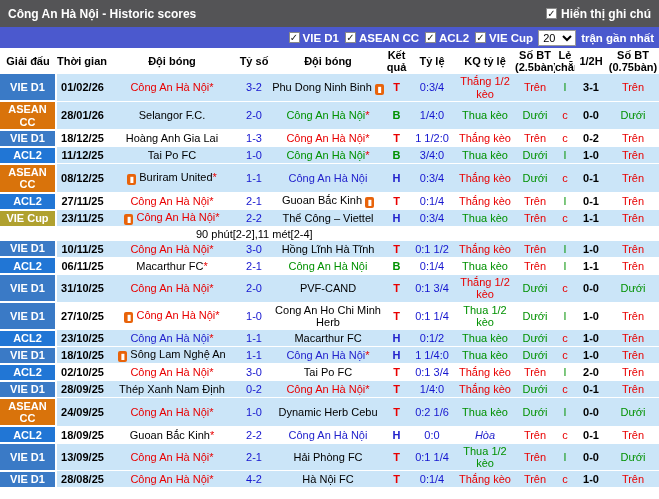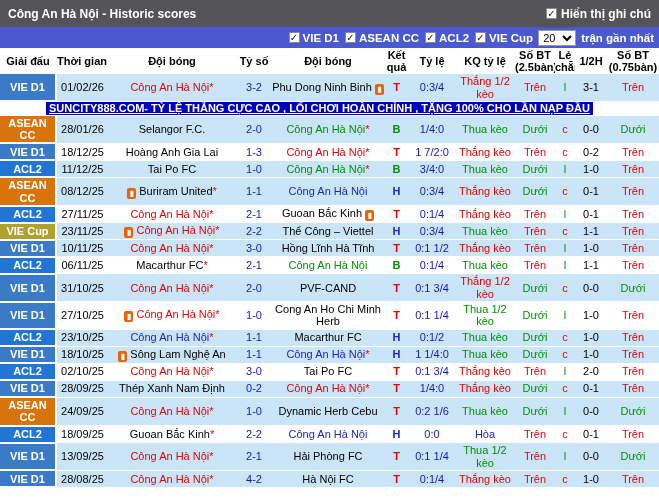--- a/index.html
+++ b/index.html
@@ -26,23 +26,23 @@
 
   
   table { width:659px; border-collapse:collapse; table-layout:fixed; }
   thead th { font-size:11px; font-weight:bold; color:#000; background:#fff; text-align:center;
              vertical-align:middle; height:26px; line-height:1.1; padding:1px 0; overflow:hidden; }
   tbody td { font-size:11px; text-align:center; vertical-align:middle; height:17px; line-height:1.12;
              padding:1px 0; border-bottom:1px solid #fff; overflow:hidden; }
   tr.bg-blue td { background:#cbe5f8; }
   tr.bg-white td { background:#ffffff; }
   td.league { color:#fff; font-weight:bold; font-size:11px; border-bottom:2px solid #fff; border-right:2px solid #fff; }
-  td.date { color:#000; }
+  td.date { color:#000;font-weight:bold; }
   td.score, td.odds { color:#1515cf; }
-  td.half { color:#000; }
+  td.half { color:#000;font-weight:bold; }
   .result { font-weight:bold; }
   .star { color:#e80000; }
   .mini-icon { display:inline-block; width:9px; height:11px; background:#e8630a; border-radius:2px;
                color:#fff; font-size:8px; line-height:11px; font-weight:bold; vertical-align:-1px; }
   .ad-strip { display:inline-block; margin-left:46px; background:#0000be; color:#fff; font-weight:bold;
               font-size:11px; padding:0 3px; text-decoration:underline; white-space:nowrap; cursor:pointer; }
   td.note-cell { text-align:left; padding-left:196px; color:#000; background:#fff; }
 </style>
 </head>
 <body>
@@ -117,23 +117,20 @@
         <td class="score">3-2</td>
         <td><span><span style="color: rgb(0, 0, 0);">Phu Dong Ninh Binh</span> <span class="mini-icon">▮</span></span></td>
         <td class="result" style="color: rgb(232, 0, 0);">T</td>
         <td class="odds">0:3/4</td>
         <td style="color: rgb(232, 0, 0);">Thắng 1/2 kèo</td>
         <td style="color: rgb(232, 0, 0);">Trên</td>
         <td style="color: rgb(0, 145, 0);">l</td>
         <td class="half">3-1</td>
         <td style="color: rgb(232, 0, 0);">Trên</td>
       </tr>
-      <tr class="bg-white">
-        <td colspan="12" style="text-align: left; height: 13px; padding: 0px;"><span class="ad-strip">SUNCITY888.COM- TỶ LỆ THẮNG CỰC CAO , LỐI CHƠI HOÀN CHỈNH , TẶNG 100% CHO LẦN NẠP ĐẦU</span></td>
-      </tr>
       <tr class="bg-blue">
         <td class="league" style="background: rgb(217, 115, 11);">ASEAN CC</td>
         <td class="date">28/01/26</td>
         <td><span><span style="color: rgb(0, 0, 0);">Selangor F.C.</span></span></td>
         <td class="score">2-0</td>
         <td><span><span style="color: rgb(0, 145, 0);">Công An Hà Nội</span><span class="star">*</span></span></td>
         <td class="result" style="color: rgb(0, 145, 0);">B</td>
         <td class="odds">1/4:0</td>
         <td style="color: rgb(0, 145, 0);">Thua kèo</td>
         <td style="color: rgb(0, 145, 0);">Dưới</td>
@@ -141,21 +138,21 @@
         <td class="half">0-0</td>
         <td style="color: rgb(0, 145, 0);">Dưới</td>
       </tr>
       <tr class="bg-white">
         <td class="league" style="background: rgb(58, 122, 198);">VIE D1</td>
         <td class="date">18/12/25</td>
         <td><span><span style="color: rgb(0, 0, 0);">Hoàng Anh Gia Lai</span></span></td>
         <td class="score">1-3</td>
         <td><span><span style="color: rgb(232, 0, 0);">Công An Hà Nội</span><span class="star">*</span></span></td>
         <td class="result" style="color: rgb(232, 0, 0);">T</td>
-        <td class="odds">1 7/2:0</td>
+        <td class="odds">1 1/2:0</td>
         <td style="color: rgb(232, 0, 0);">Thắng kèo</td>
         <td style="color: rgb(232, 0, 0);">Trên</td>
         <td style="color: rgb(232, 0, 0);">c</td>
         <td class="half">0-2</td>
         <td style="color: rgb(232, 0, 0);">Trên</td>
       </tr>
       <tr class="bg-blue">
         <td class="league" style="background: rgb(33, 118, 213);">ACL2</td>
         <td class="date">11/12/25</td>
         <td><span><span style="color: rgb(0, 0, 0);">Tai Po FC</span></span></td>
@@ -204,20 +201,23 @@
         <td class="score">2-2</td>
         <td><span><span style="color: rgb(0, 0, 0);">Thể Công – Viettel</span></span></td>
         <td class="result" style="color: rgb(34, 34, 204);">H</td>
         <td class="odds">0:3/4</td>
         <td style="color: rgb(0, 145, 0);">Thua kèo</td>
         <td style="color: rgb(232, 0, 0);">Trên</td>
         <td style="color: rgb(232, 0, 0);">c</td>
         <td class="half">1-1</td>
         <td style="color: rgb(232, 0, 0);">Trên</td>
       </tr>
+      <tr class="bg-white">
+        <td colspan="12" class="note-cell" style="height: 13px; padding: 0px 0px 0px 196px;">90 phút[2-2],11 mét[2-4]</td>
+      </tr>
       <tr class="bg-blue">
         <td class="league" style="background: rgb(58, 122, 198);">VIE D1</td>
         <td class="date">10/11/25</td>
         <td><span><span style="color: rgb(232, 0, 0);">Công An Hà Nội</span><span class="star">*</span></span></td>
         <td class="score">3-0</td>
         <td><span><span style="color: rgb(0, 0, 0);">Hồng Lĩnh Hà Tĩnh</span></span></td>
         <td class="result" style="color: rgb(232, 0, 0);">T</td>
         <td class="odds">0:1 1/2</td>
         <td style="color: rgb(232, 0, 0);">Thắng kèo</td>
         <td style="color: rgb(232, 0, 0);">Trên</td>
@@ -338,21 +338,21 @@
         <td style="color: rgb(0, 145, 0);">Dưới</td>
       </tr>
       <tr class="bg-white">
         <td class="league" style="background: rgb(33, 118, 213);">ACL2</td>
         <td class="date">18/09/25</td>
         <td><span><span style="color: rgb(0, 0, 0);">Guoan Bắc Kinh</span><span class="star">*</span></span></td>
         <td class="score">2-2</td>
         <td><span><span style="color: rgb(34, 34, 204);">Công An Hà Nội</span></span></td>
         <td class="result" style="color: rgb(34, 34, 204);">H</td>
         <td class="odds">0:0</td>
-        <td style="color: rgb(34, 34, 204);">Hòa</td>
+        <td style="color: rgb(34, 34, 204); font-style: italic;">Hòa</td>
         <td style="color: rgb(232, 0, 0);">Trên</td>
         <td style="color: rgb(232, 0, 0);">c</td>
         <td class="half">0-1</td>
         <td style="color: rgb(232, 0, 0);">Trên</td>
       </tr>
       <tr class="bg-blue">
         <td class="league" style="background: rgb(58, 122, 198);">VIE D1</td>
         <td class="date">13/09/25</td>
         <td><span><span style="color: rgb(232, 0, 0);">Công An Hà Nội</span><span class="star">*</span></span></td>
         <td class="score">2-1</td>

